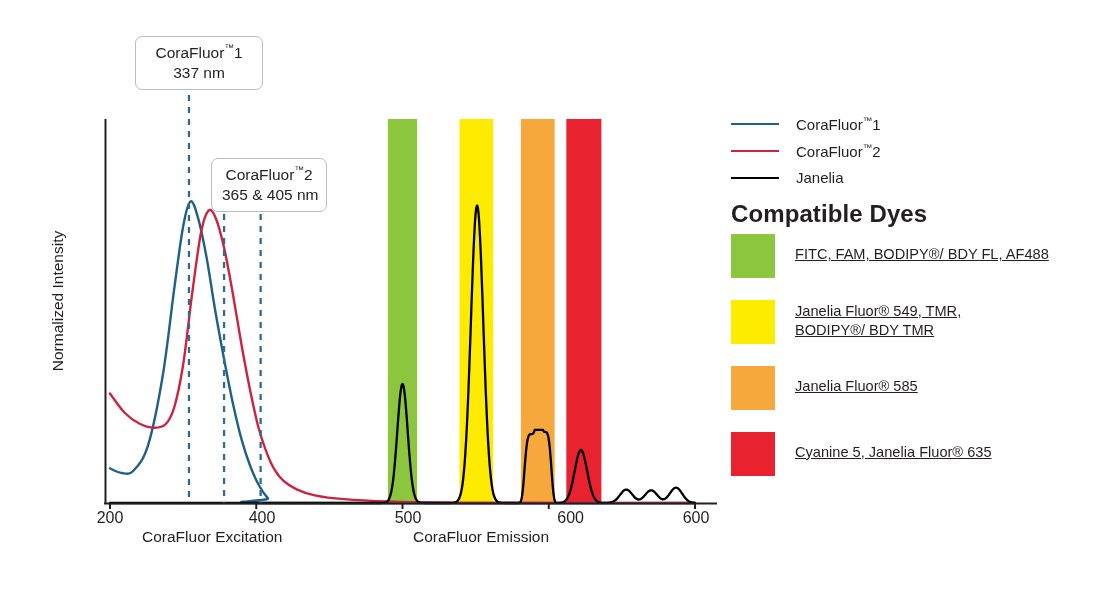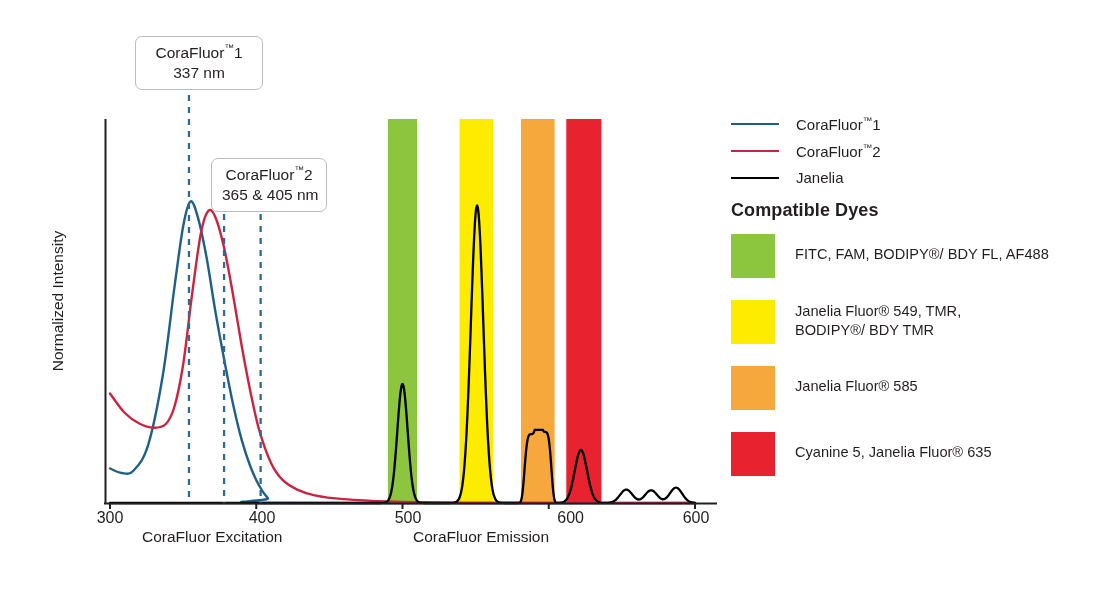--- a/index.html
+++ b/index.html
@@ -52,26 +52,26 @@
 
   
   #legend{position:absolute;left:731px;top:110px;width:372px;}
   .lrow{display:flex;align-items:center;height:27px;}
   .lswatch{width:48px;height:0;border-top:2.4px solid #000;margin-right:17px;flex:0 0 48px;}
   .lrow .ltext{font-size:15px;color:#231f20;white-space:nowrap;}
   .tm{font-size:9.5px;vertical-align:6px;}
 
   #dyes-title{
     position:absolute;left:731px;top:200px;
-    font-size:18px;color:#231f20;font-weight:600;letter-spacing:.1px;
+    font-size:24px;color:#231f20;font-weight:600;letter-spacing:.1px;
   }
   #dyes{position:absolute;left:731px;top:234px;width:375px;}
   .drow{display:flex;align-items:flex-start;margin-bottom:22px;}
   .dsw{width:44px;height:44px;flex:0 0 44px;margin-right:20px;}
-  .dtext{font-size:14.6px;line-height:1.33;color:#231f20;padding-top:11px;}
+  .dtext{font-size:14.6px;line-height:1.33;color:#231f20;padding-top:11px;text-decoration:underline;}
   .drow.two .dtext{padding-top:2px;}
 </style>
 </head>
 <body>
 
 <div id="stage">
 
   <svg class="plot" viewBox="0 0 1110 612">
 
     <g id="bands">
@@ -109,21 +109,21 @@
   <div class="callout" id="callout-1">
     <span class="ln"><span>CoraFluor</span><span class="tm">™</span><span>1</span></span>
     <span class="ln">337 nm</span>
   </div>
 
   <div class="callout" id="callout-2">
     <span class="ln"><span>CoraFluor</span><span class="tm">™</span><span>2</span></span>
     <span class="ln">365 &amp; 405 nm</span>
   </div>
 
-  <div class="axnum" id="xn0" style="left:80px;top:509px;">300</div>
+  <div class="axnum" id="xn0" style="left:80px;top:509px;">200</div>
   <div class="axnum" id="xn1" style="left:232px;top:509px;">400</div>
   <div class="axnum" id="xn2" style="left:378px;top:509px;">500</div>
   <div class="axnum" id="xn3" style="left:524px;top:509px;text-align:right;">600</div>
   <div class="axnum" id="xn4" style="left:666px;top:509px;">600</div>
 
   <div class="axsub" style="left:142px;top:528px;">CoraFluor Excitation</div>
   <div class="axsub" style="left:413px;top:528px;">CoraFluor Emission</div>
 
   <div id="ylabel">Normalized Intensity</div>
 

